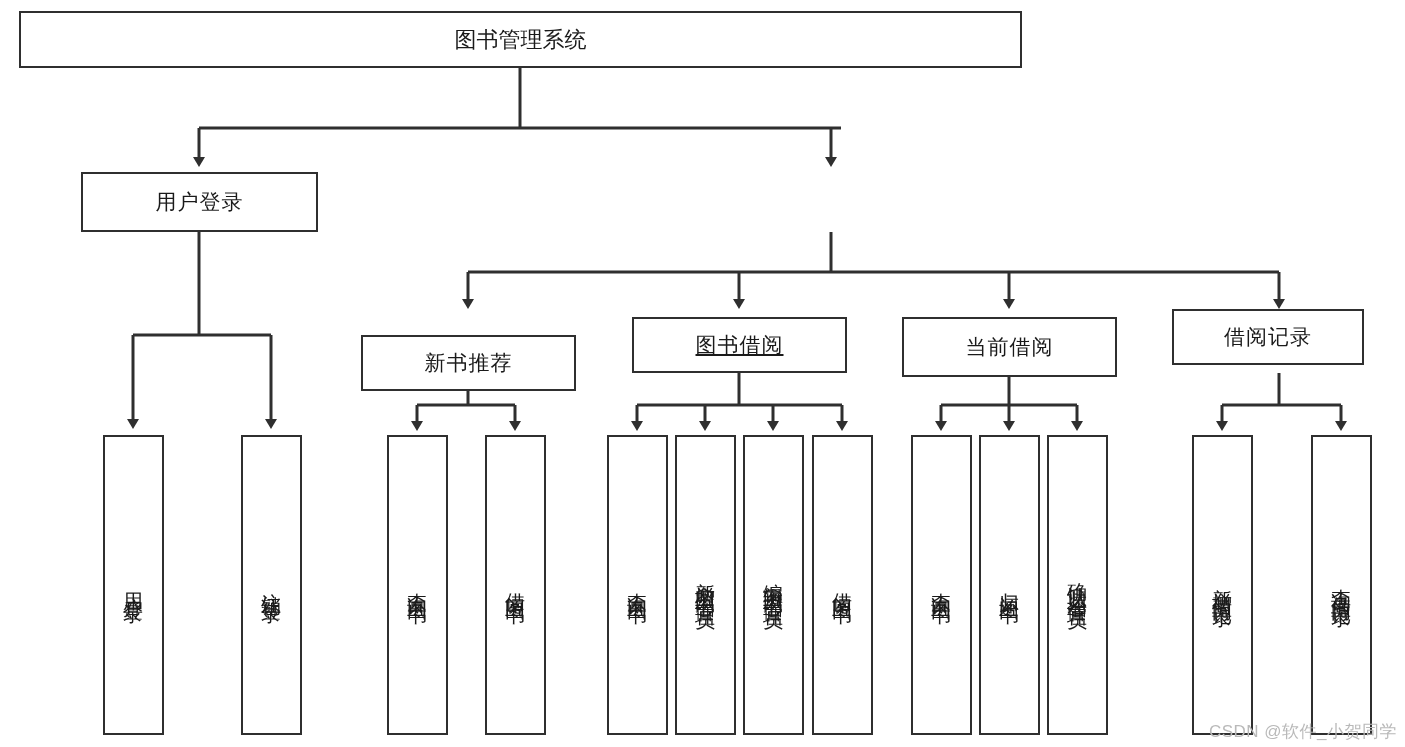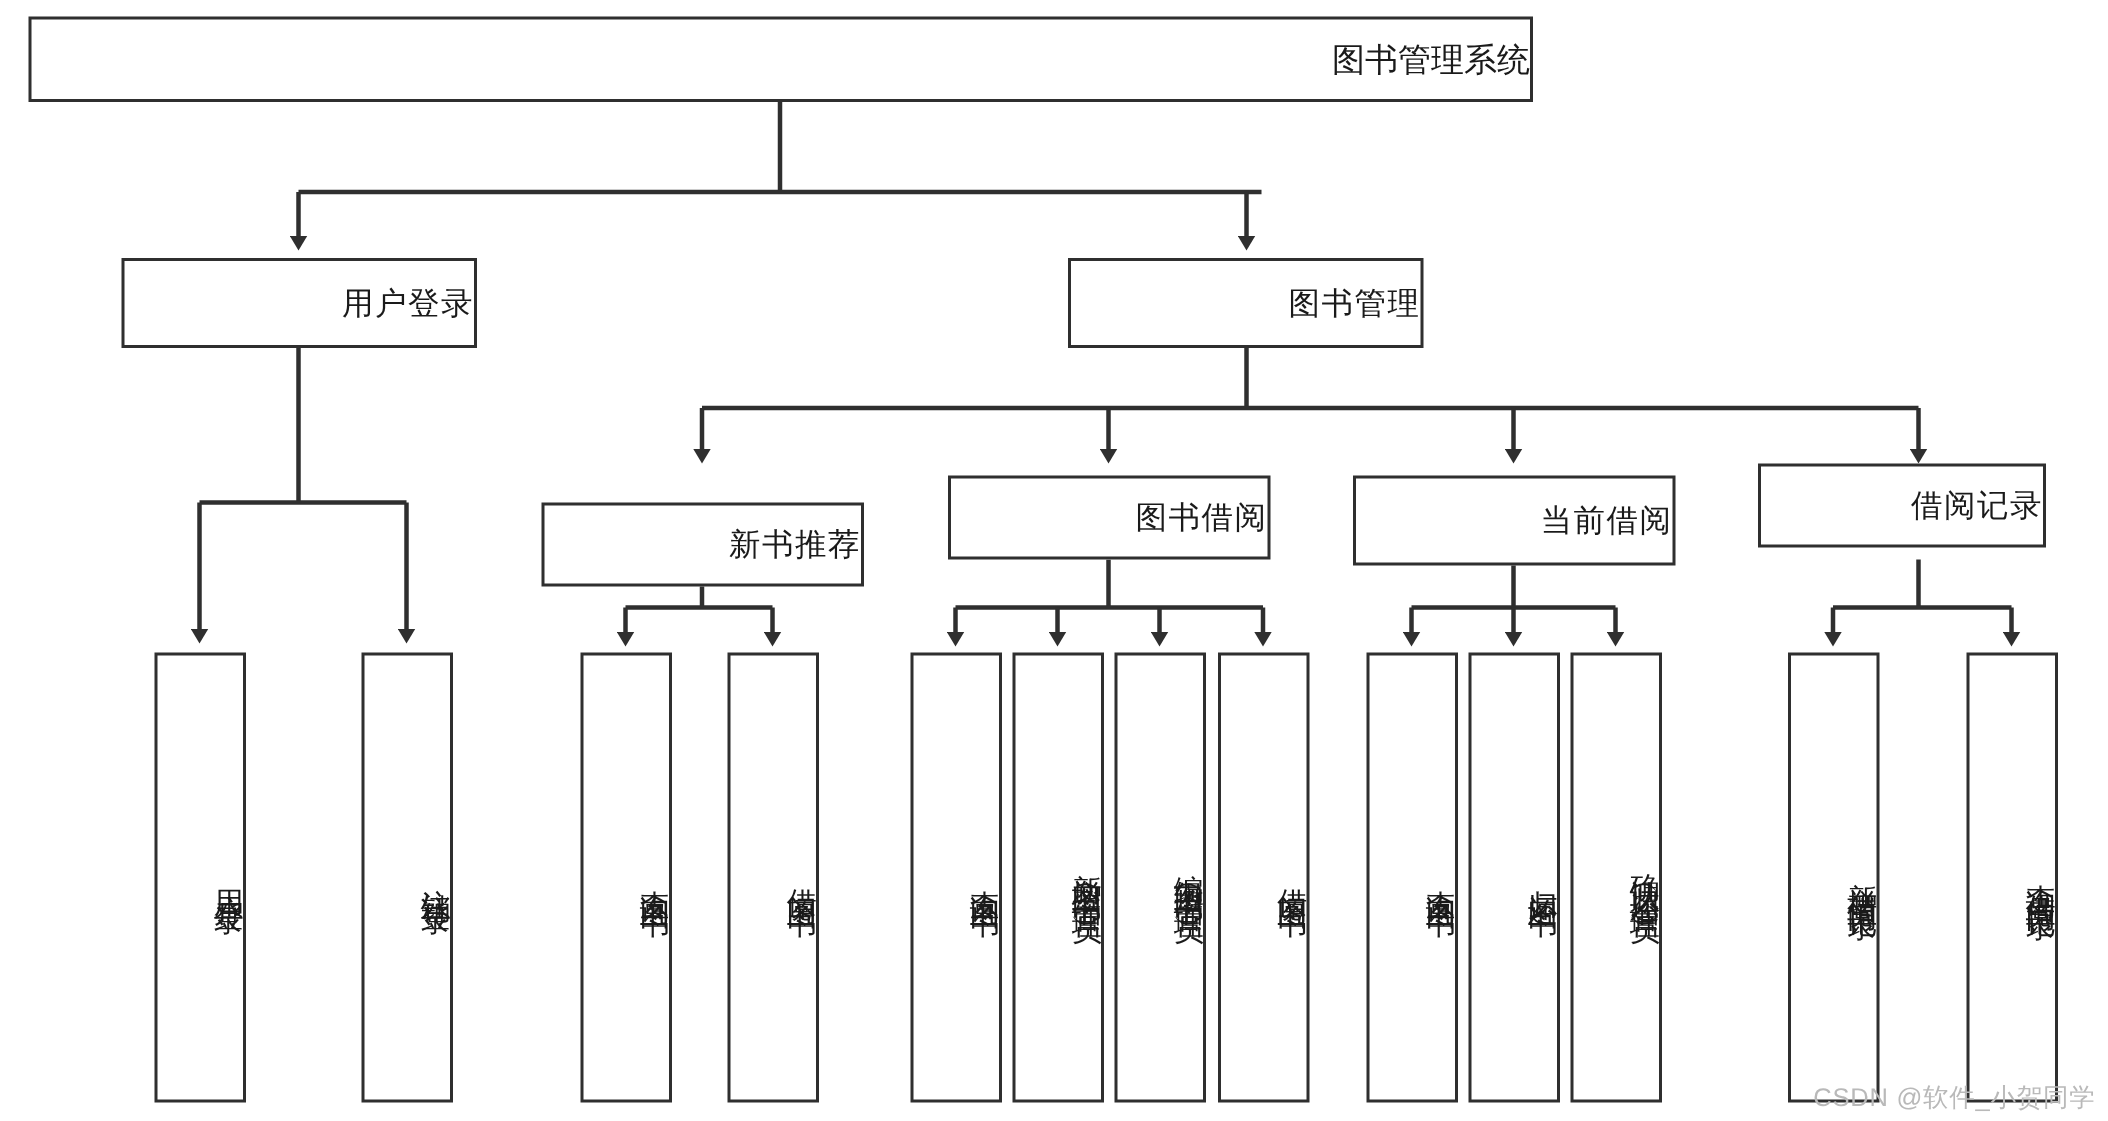--- a/index.html
+++ b/index.html
@@ -25,21 +25,21 @@
     height: 747px;
     pointer-events: none;
   }
   .node {
     position: absolute;
     box-sizing: border-box;
     background: #ffffff;
     border: 2px solid #2f2f2f;
     display: flex;
     align-items: center;
-    justify-content: flex-end;
+    justify-content: center;
     color: #1a1a1a;
     z-index: 2;
   }
   .node.h {
     font-size: 21px;
     letter-spacing: 1px;
   }
   .node.root {
     font-size: 22px;
   }
@@ -119,28 +119,25 @@
     </g>
   </svg>
 
   <div class="node root" style="left:19px; top:11px; width:1003px; height:57px;">
     <span>图书管理系统</span>
   </div>
 
   <div class="node h" style="left:81px; top:172px; width:237px; height:60px;">
     <span>用户登录</span>
   </div>
-  <div class="node h" style="left:712px; top:172px; width:237px; height:60px;">
-    <span>图书管理</span>
-  </div>
 
   <div class="node h" style="left:361px; top:335px; width:215px; height:56px;">
     <span>新书推荐</span>
   </div>
-  <div class="node h" style="left:632px; top:317px; width:215px; height:56px;">
+  <div class="node h" style="left:632px; top:317px; width:215px; height:56px;text-decoration:underline;">
     <span>图书借阅</span>
   </div>
   <div class="node h" style="left:902px; top:317px; width:215px; height:60px;">
     <span>当前借阅</span>
   </div>
   <div class="node h" style="left:1172px; top:309px; width:192px; height:56px;">
     <span>借阅记录</span>
   </div>
 
   <div class="node v" style="left:103px; top:435px; width:61px; height:300px;">

